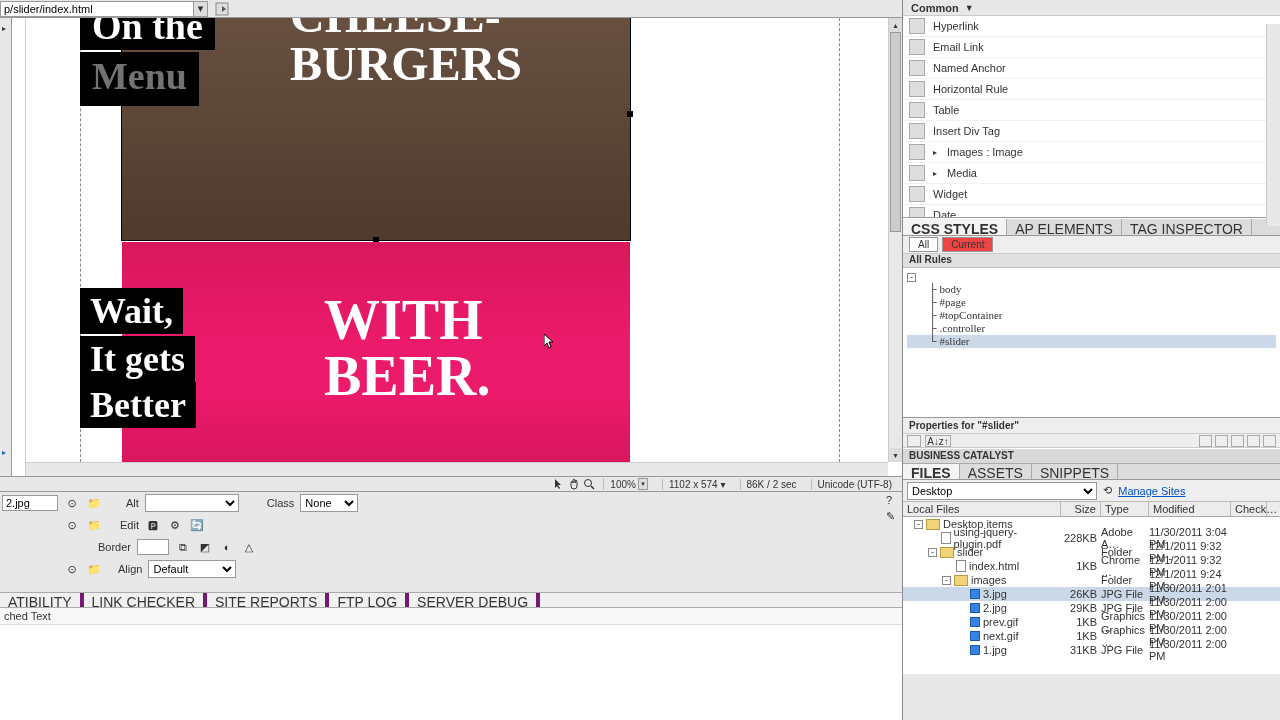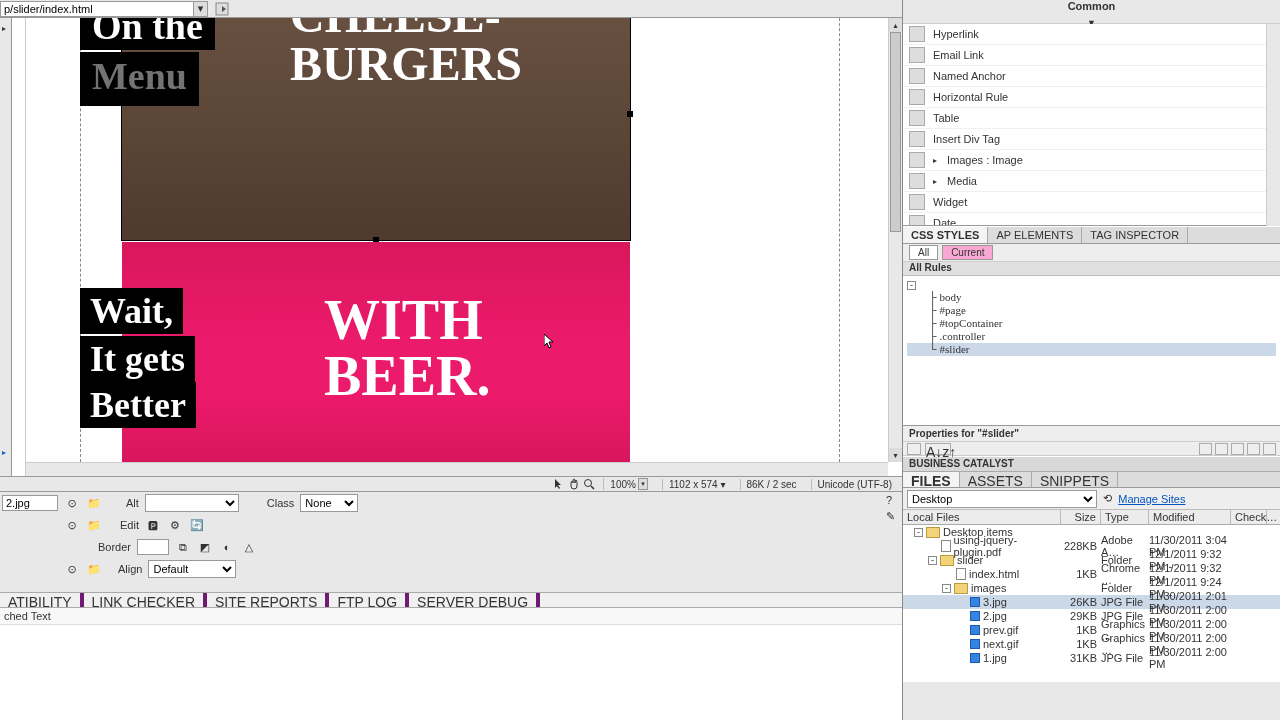--- a/index.html
+++ b/index.html
@@ -67,34 +67,34 @@
 
 .btabs { position: absolute; left: 0; top: 592px; width: 902px; height: 16px; background: #f0f0f0; border-top: 1px solid #aaa; border-bottom: 1px solid #aaa; display: flex; }
 .btabs span { padding: 1px 8px; font-size: 14px; border-right: 4px solid #701a75; text-transform: uppercase; }
 .resultarea { position: absolute; left: 0; top: 608px; width: 902px; height: 112px; background: #fff; }
 .resultarea .hdr { padding: 2px 4px; font-size: 11px; background: #f8f8f8; border-bottom: 1px solid #ddd; }
 
 
 .right { position: absolute; left: 902px; top: 0; width: 378px; height: 720px; background: #e8e8e8; border-left: 1px solid #888; }
 
 
-.insert-head { height: 24px; display: flex; align-items: center; padding: 0 8px; font-weight: bold; font-size: 11px; gap: 6px; border-bottom: 1px solid #ccc; flex-direction: column; }
+.insert-head { height: 16px; display: flex; align-items: center; padding: 0 8px; font-weight: bold; font-size: 11px; gap: 6px; border-bottom: 1px solid #ccc; }
 .insert-head .dd { font-size: 9px; }
 .insert-list { position: relative; height: 202px; overflow: hidden; background: #fff; border-bottom: 1px solid #999; }
 .insert-list .item { display: flex; align-items: center; height: 21px; padding: 0 6px; gap: 8px; cursor: pointer; border-bottom: 1px solid #f0f0f0; font-size: 11px; }
 .insert-list .ic { width: 16px; height: 16px; background: #ddd; border: 1px solid #aaa; display: inline-flex; align-items: center; justify-content: center; font-size: 9px; }
 .insert-list .sub { font-size: 8px; margin-right: 2px; }
 .insert-scroll { position: absolute; right: 0; top: 24px; width: 14px; height: 202px; background: #e8e8e8; border-left: 1px solid #ccc; }
 
 
-.csstabs { height: 18px; display: flex; background: #dcdcdc; border-top: 1px solid #fff; border-bottom: 1px solid #999; font-size: 11px; }
+.csstabs { height: 18px; display: flex; background: #dcdcdc; border-top: 1px solid #fff; border-bottom: 1px solid #999; font-size: 14px; }
 .csstabs span { padding: 2px 8px; border-right: 1px solid #aaa; cursor: pointer; }
 .csstabs .active { background: #f4f4f4; font-weight: bold; }
 .css-modes { height: 18px; display: flex; align-items: center; padding: 0 6px; gap: 4px; border-bottom: 1px solid #ccc; background: #eee; font-size: 10px; }
-.css-modes .btn { padding: 1px 8px; border: 1px solid #999; background: #f9a8d4; cursor: pointer; }
+.css-modes .btn { padding: 1px 8px; border: 1px solid #999; background: #ef4444; cursor: pointer; }
 .css-modes .btn.active { background: #fff; }
 .all-head { height: 14px; padding: 0 6px; font-weight: bold; font-size: 10px; background: #e0e0e0; border-bottom: 1px solid #bbb; }
 .css-tree { height: 150px; background: #fff; border-bottom: 1px solid #999; font-size: 11px; padding: 2px 4px; overflow: auto; }
 .css-tree .row { white-space: pre; font-family: Tahoma; cursor: pointer; line-height: 13px; }
 .css-tree .row.sel { background: #cbd8e8; }
 .css-tree .exp { display: inline-block; width: 9px; height: 9px; border: 1px solid #888; text-align: center; line-height: 7px; font-size: 9px; margin-right: 3px; background: #fff; }
 .props-head { height: 16px; padding: 1px 6px; font-size: 10px; font-weight: bold; background: #eee; border-bottom: 1px solid #ccc; display: flex; align-items: center; gap: 6px; }
 
 
 .bizcat { height: 16px; padding: 1px 6px; font-size: 10px; font-weight: bold; background: #d8d8d8; border-top: 1px solid #fff; border-bottom: 1px solid #aaa; text-transform: uppercase; }
@@ -320,21 +320,21 @@
       <div class="row">        ├ #page</div>
       <div class="row">        ├ #topContainer</div>
       <div class="row">        ├ .controller</div>
       <div class="row sel">        └ #slider</div>
     </div>
   <div class="props-head">
     <span>Properties for "#slider"</span>
   </div>
   <div style="height:14px;background:#eee;border-bottom:1px solid #ccc;display:flex;align-items:center;padding:0 4px;gap:4px">
     <span style="width:14px;height:12px;border:1px solid #aaa;display:inline-block"></span>
-    <span style="width:26px;height:12px;border:1px solid #aaa;display:inline-block;font-size:14px;text-align:center">A↓z↑</span>
+    <span style="width:26px;height:12px;border:1px solid #aaa;display:inline-block;font-size:10px;text-align:center">A↓z↑</span>
     <span style="margin-left:auto;display:flex;gap:3px">
       <span style="width:13px;height:12px;border:1px solid #aaa;display:inline-block"></span>
       <span style="width:13px;height:12px;border:1px solid #aaa;display:inline-block"></span>
       <span style="width:13px;height:12px;border:1px solid #aaa;display:inline-block"></span>
       <span style="width:13px;height:12px;border:1px solid #aaa;display:inline-block"></span>
       <span style="width:13px;height:12px;border:1px solid #aaa;display:inline-block"></span>
     </span>
   </div>
 
   <div class="bizcat">BUSINESS CATALYST</div>

